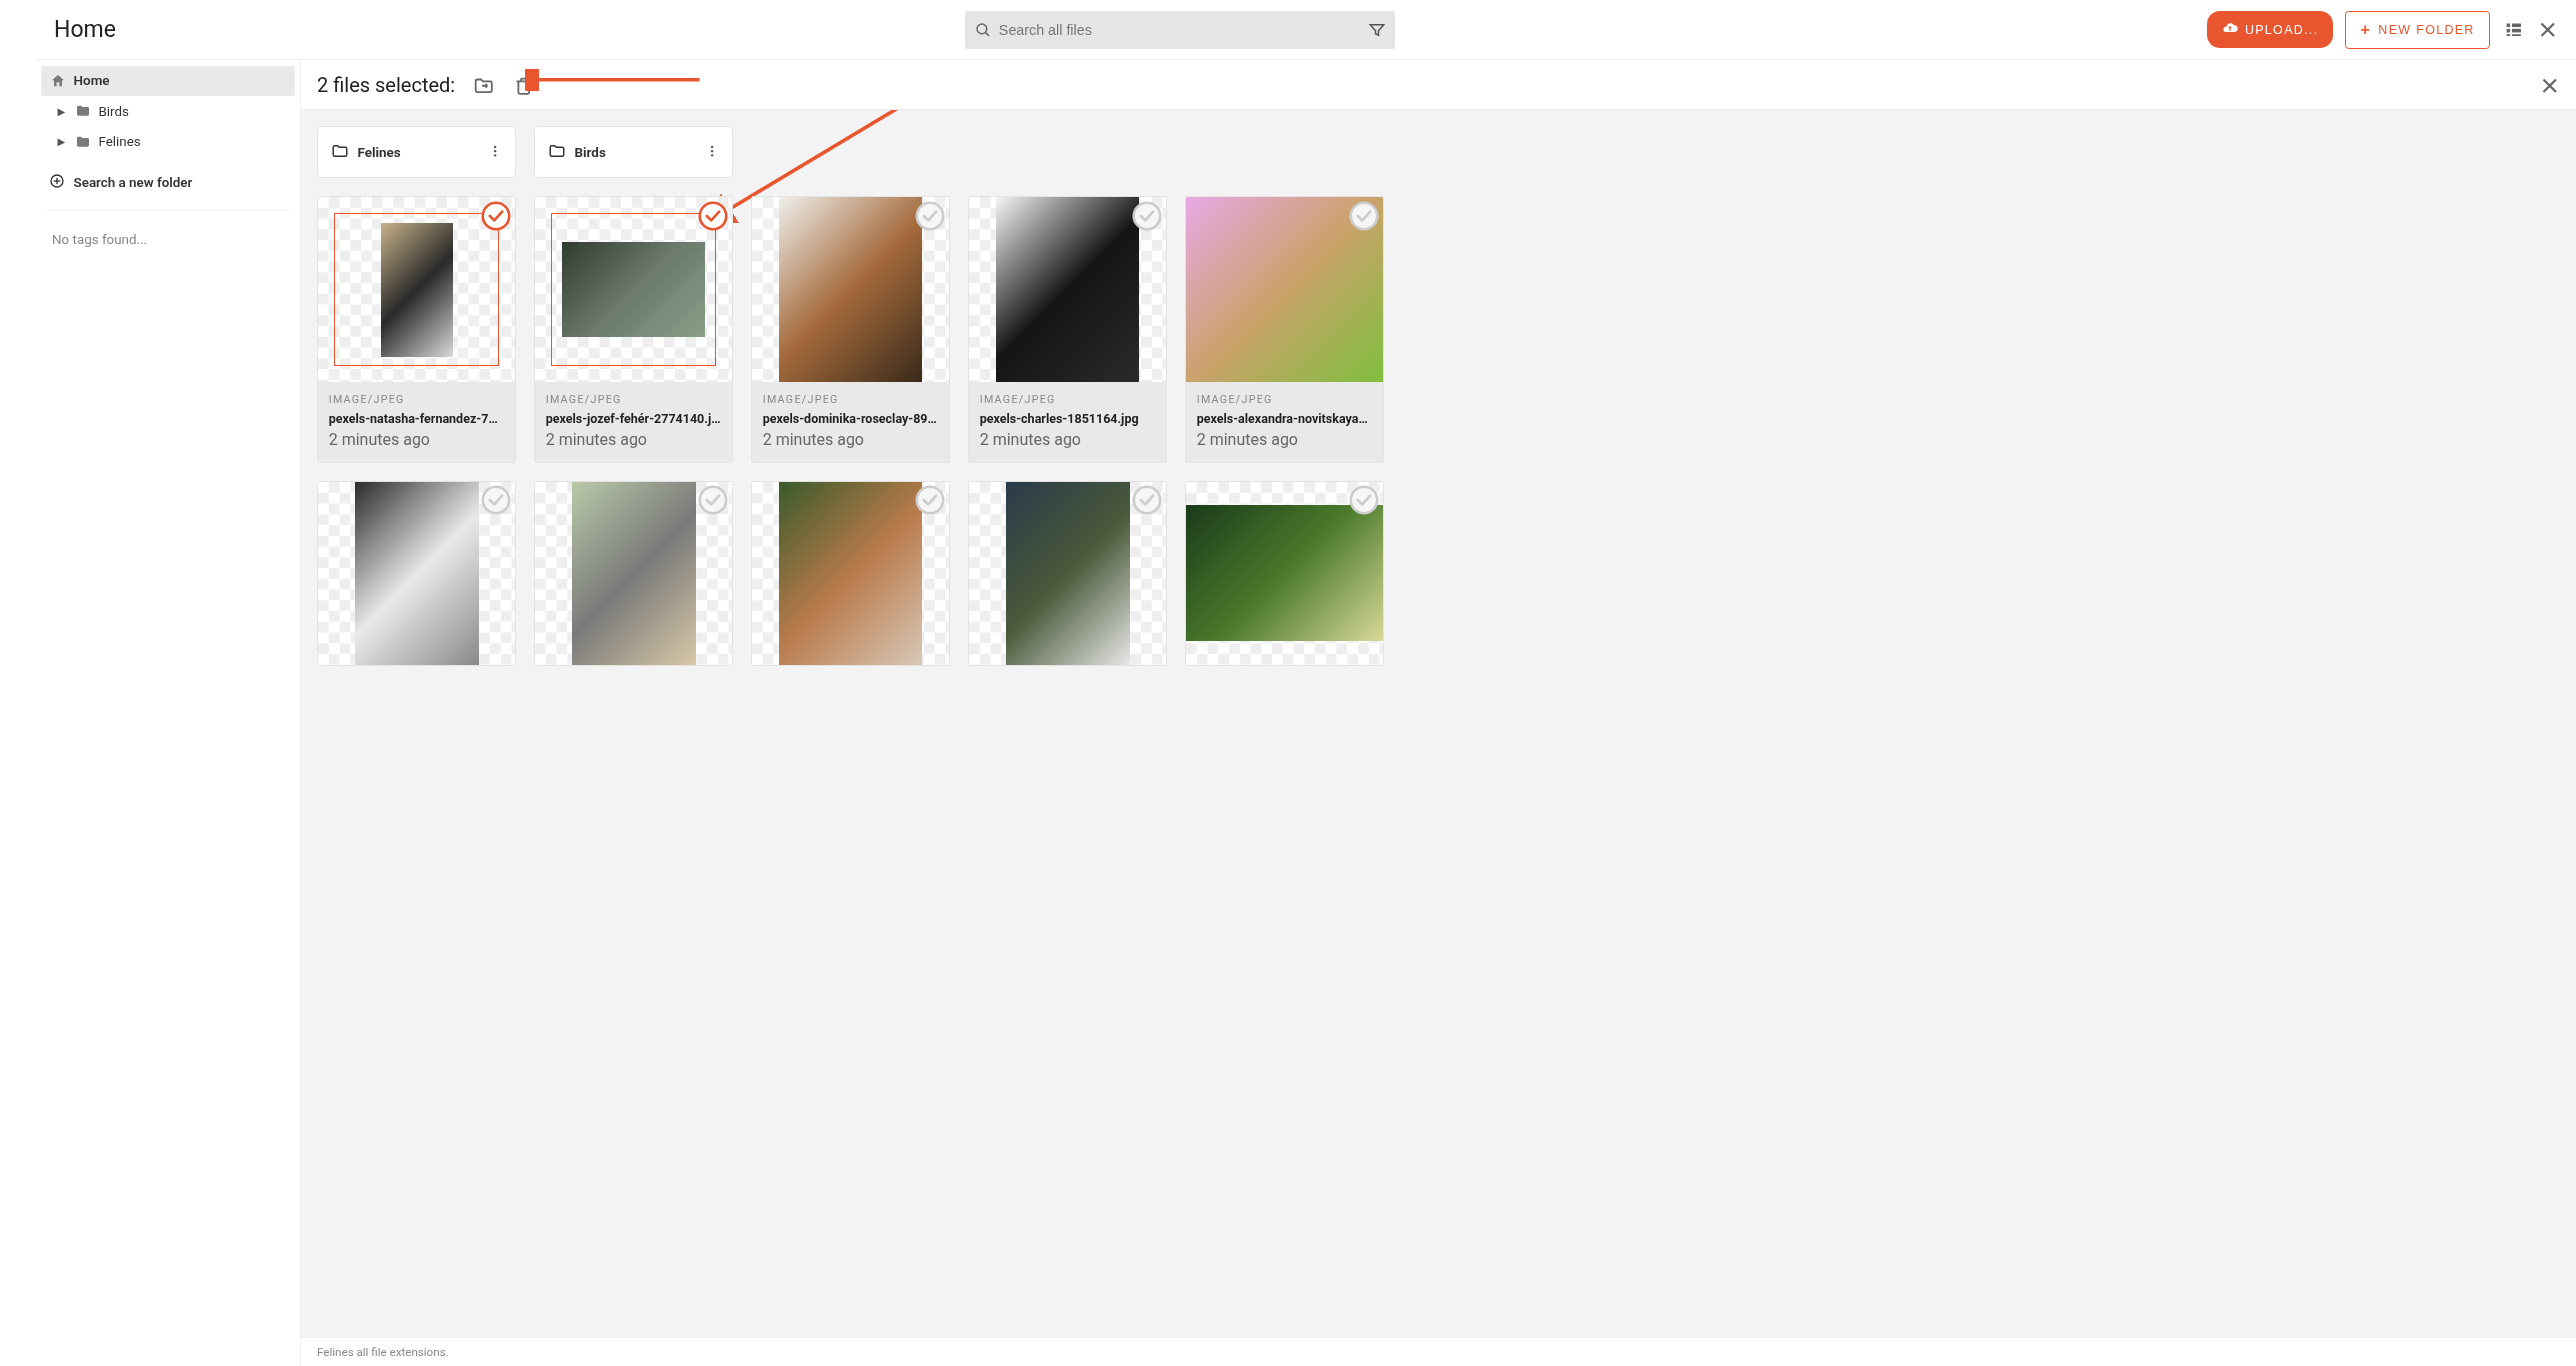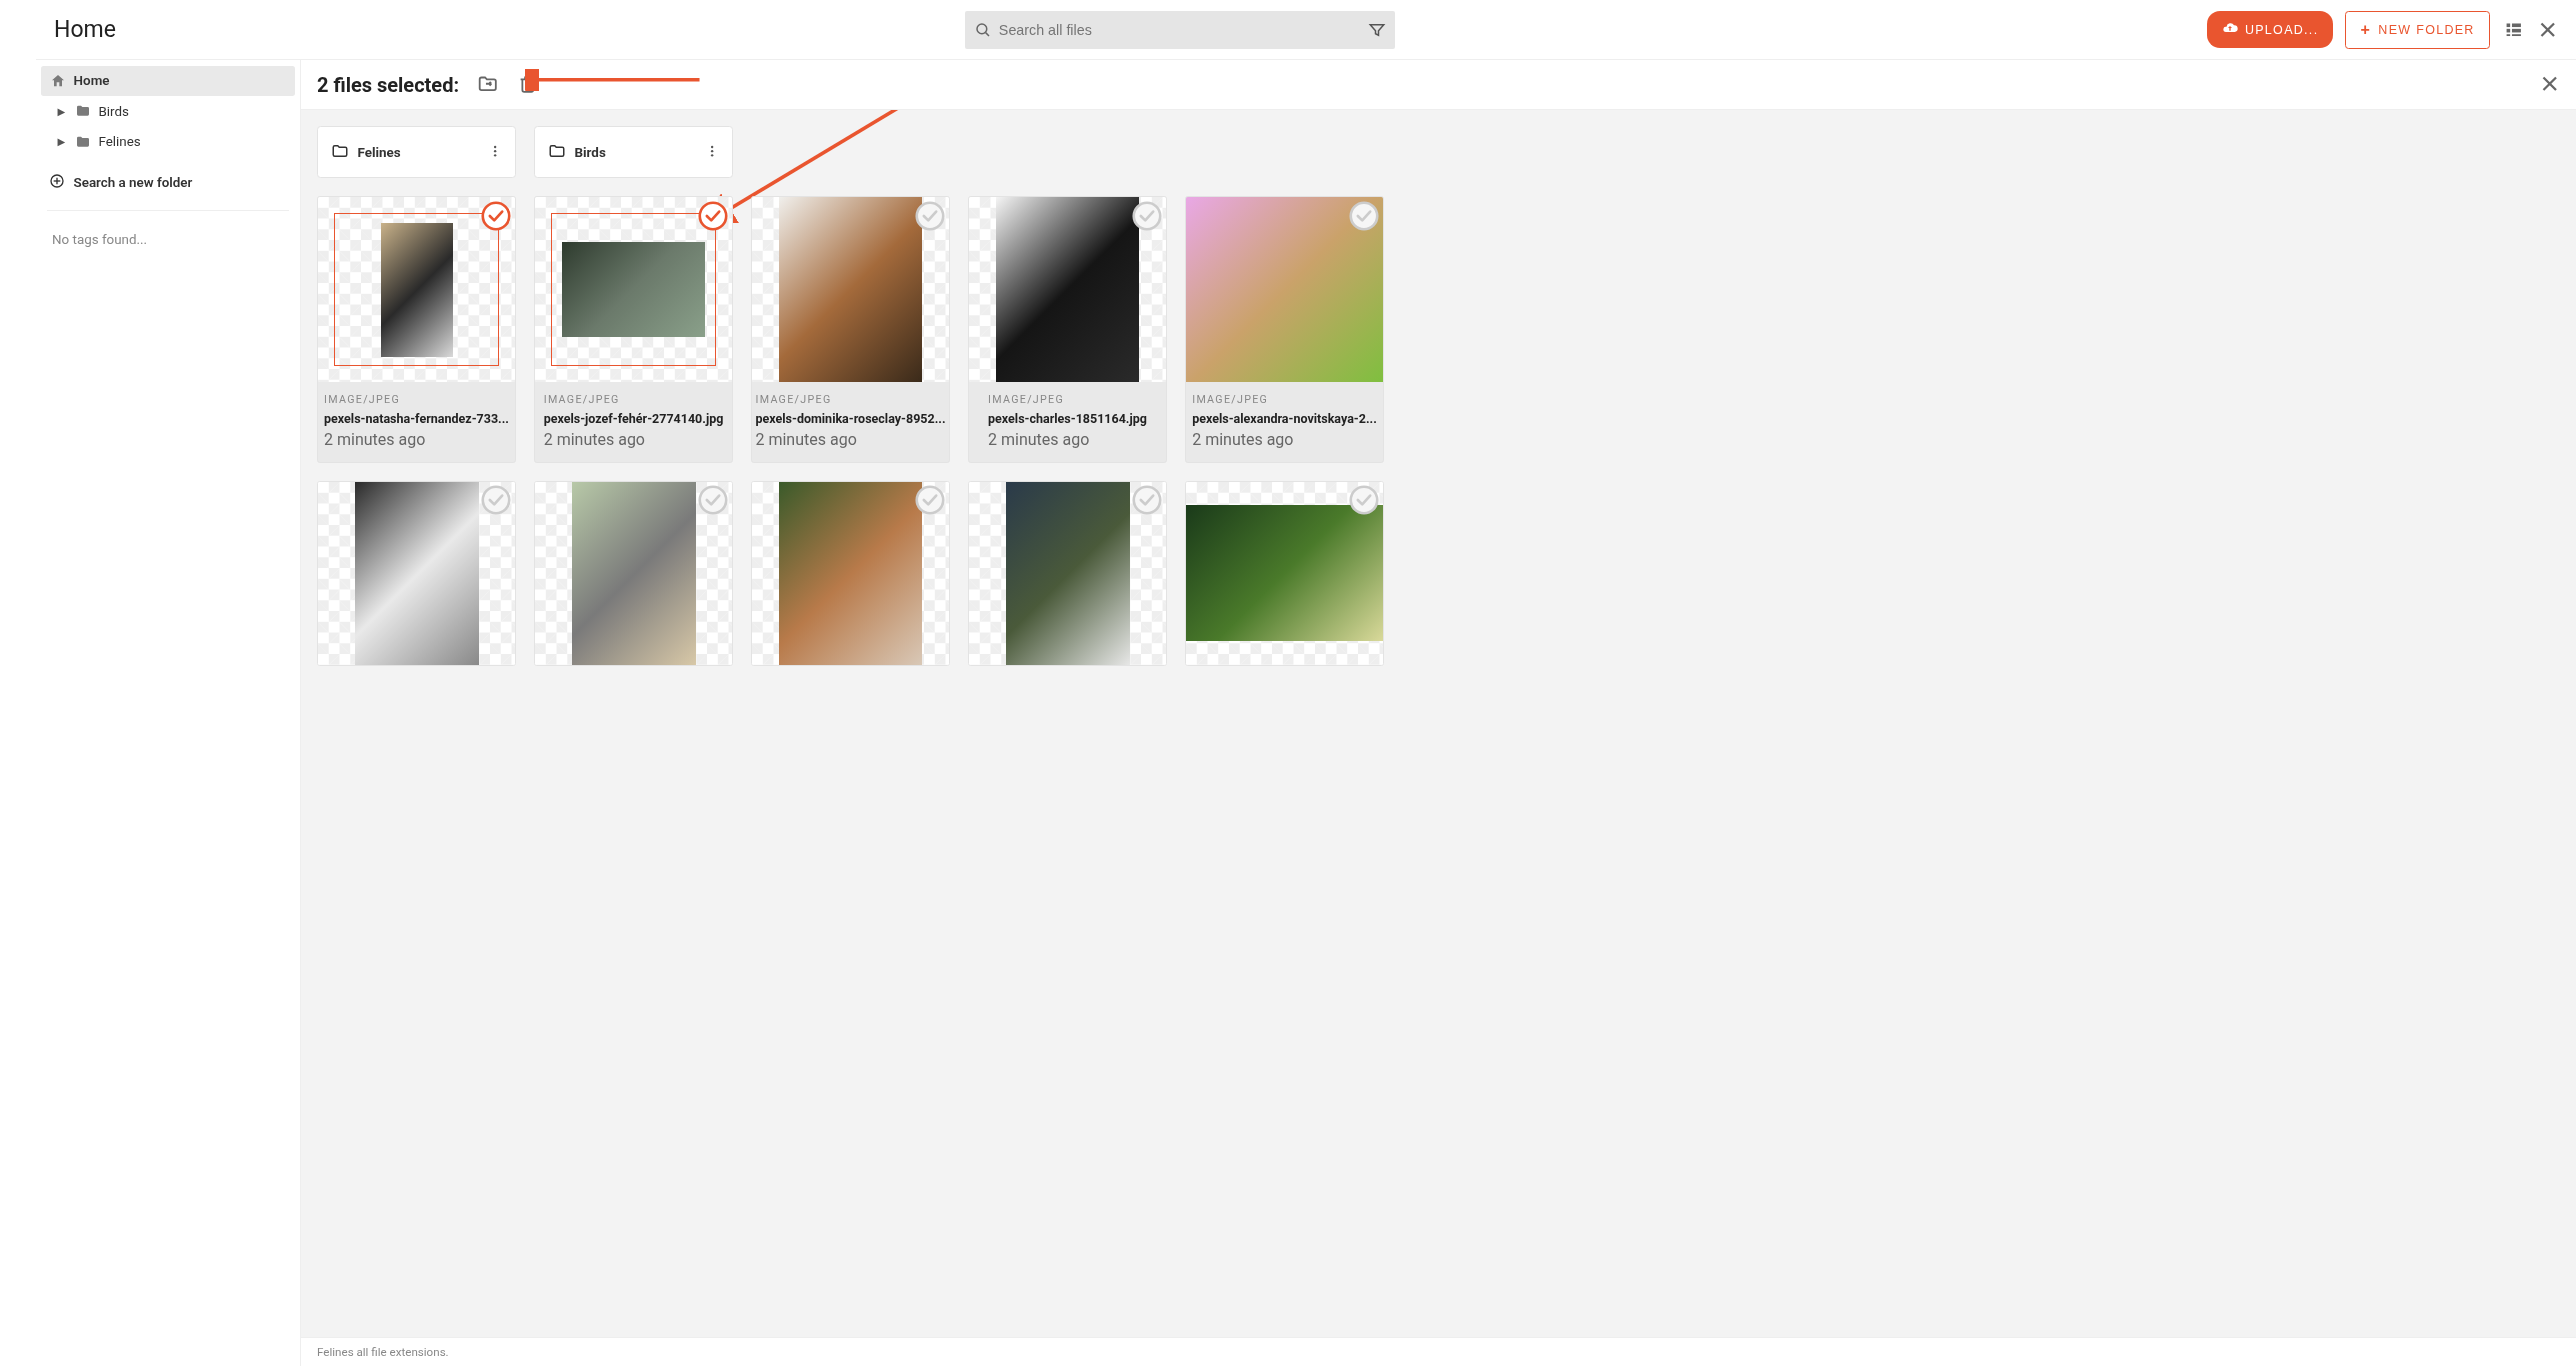--- a/index.html
+++ b/index.html
@@ -27,35 +27,35 @@
 .tree-item.active { background: #e9e9e9; font-weight: 600; }
 .tree-item .caret { width: 10.7px; color: #555; font-size: 10px; }
 .tree-item .ficon { width: 16px; height: 16px; color: #7a7a7a; }
 .tree-item.home .ficon { color: #7a7a7a; }
 .create-folder { display: flex; align-items: center; gap: 9px; padding: 10.7px 12.5px; font-size: 13.4px; font-weight: 600; cursor: pointer; }
 .sidebar hr { border: none; border-top: 0.9px solid #eee; margin: 7.2px 10.7px; }
 .notags { padding: 14.3px 16px; color: #888; font-size: 13.4px; }
 
 
 .content { flex: 1; display: flex; flex-direction: column; min-width: 0; }
-.selbar { display: flex; align-items: flex-start; gap: 18px; padding: 12.5px 16px; border-bottom: 0.9px solid #eee; position: relative; font-weight: bold; }
+.selbar { display: flex; align-items: flex-end; gap: 18px; padding: 12.5px 16px; border-bottom: 0.9px solid #eee; position: relative; }
 .selbar .seltext { font-size: 20px; color: #222; }
 .selbar .iconbtn svg { width: 21.5px; height: 21.5px; }
 .selbar .close-sel { margin-left: auto; }
 .arrow { position: absolute; pointer-events: none; }
 .arrow svg { display: block; }
 
 .grid-wrap { flex: 1; overflow: auto; background: #f3f3f3; padding: 16px; position: relative; }
 .folder-row { display: flex; gap: 18px; margin-bottom: 18px; }
 .folder-card { background: #fff; border: 0.9px solid #e3e3e3; border-radius: 3.6px; width: 199px; height: 52px; display: flex; align-items: center; padding: 0 12.5px; gap: 9px; }
 .folder-card .fname { font-weight: 700; font-size: 13.4px; flex: 1; }
 .folder-card .more { color: #555; cursor: pointer; }
 
 .grid { display: grid; grid-template-columns: repeat(5, 199px); gap: 18px; }
-.card { width: 199px; background: #e9e9e9; border: 0.9px solid #e3e3e3; border-radius: 2.7px; display: flex; flex-direction: column; overflow: hidden; position: relative; align-items: center; }
+.card { width: 199px; background: #e9e9e9; border: 0.9px solid #e3e3e3; border-radius: 2.7px; display: flex; flex-direction: column; overflow: hidden; position: relative; }
 .thumb-wrap { width: 100%; height: 185px; background-color: #fff; background-image:
   linear-gradient(45deg, #eee 25%, transparent 25%),
   linear-gradient(-45deg, #eee 25%, transparent 25%),
   linear-gradient(45deg, transparent 75%, #eee 75%),
   linear-gradient(-45deg, transparent 75%, #eee 75%);
   background-size: 21.5px 21.5px;
   background-position: 0 0, 0 10.7px, 10.7px -10.7px, -10.7px 0;
   display: flex; align-items: center; justify-content: center; position: relative; }
 .thumb-frame { position: absolute; inset: 16px; border: 1.8px solid transparent; display: flex; align-items: center; justify-content: center; }
 .card.selected .thumb-frame { border-color: #e9552f; }

